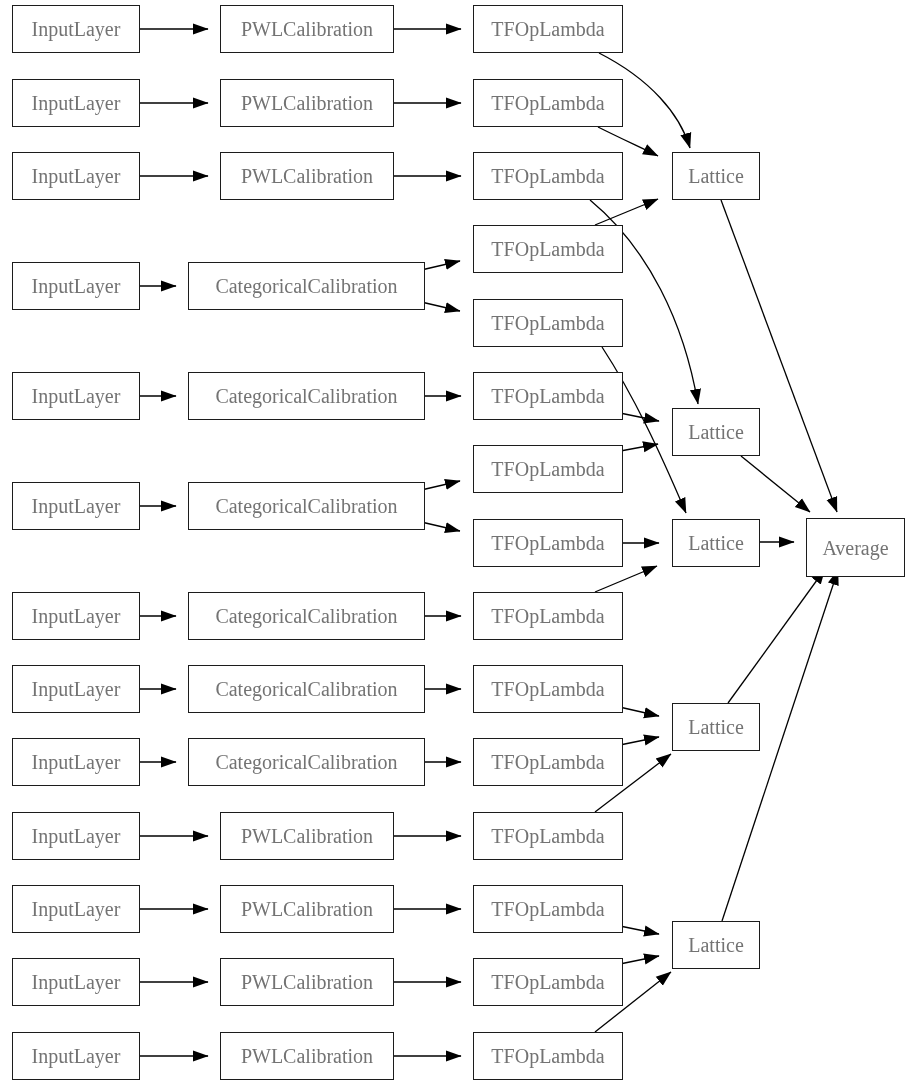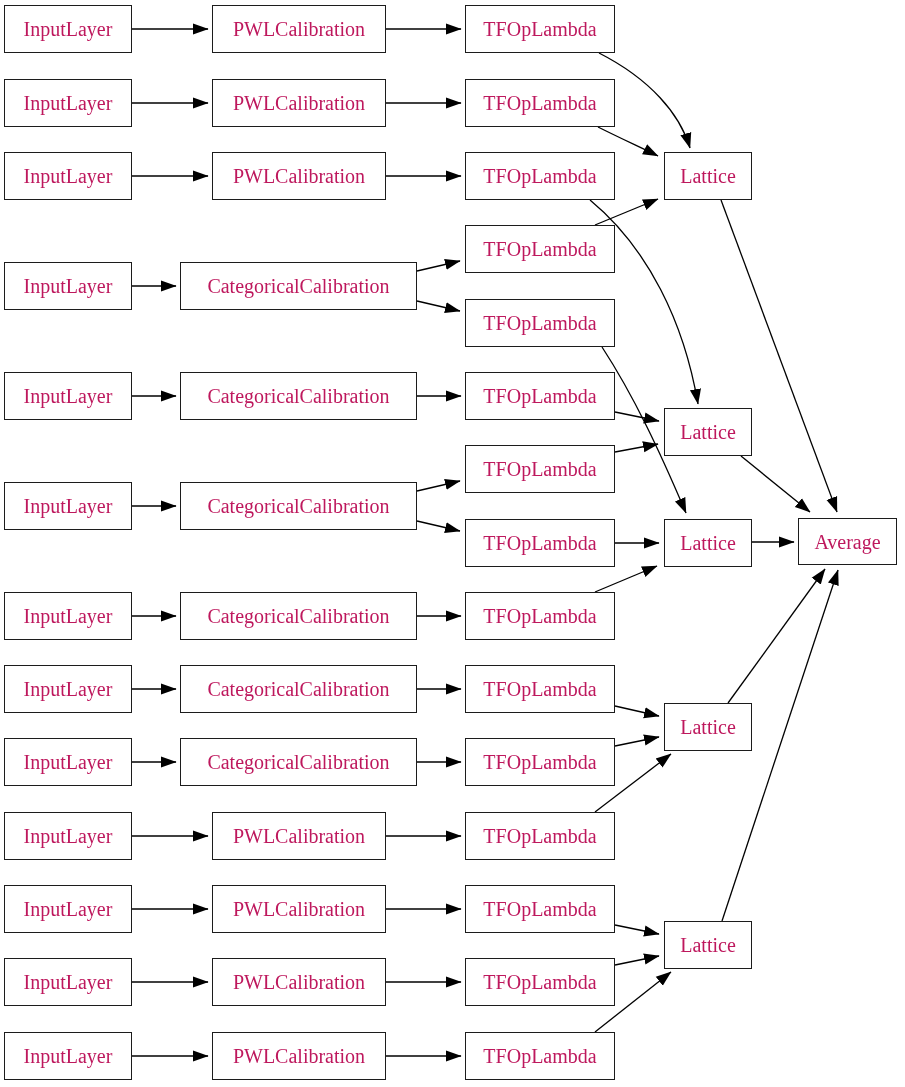--- a/index.html
+++ b/index.html
@@ -1,21 +1,21 @@
 <!DOCTYPE html>
 <html><head>
 <meta charset="utf-8">
 <style>
   html,body{margin:0;padding:0;background:#ffffff;}
   .canvas{position:relative;width:905px;height:1087px;background:#ffffff;
           font-family:"Liberation Serif",serif;overflow:hidden;}
   .edges{position:absolute;left:0;top:0;width:905px;height:1087px;}
   .node{position:absolute;box-sizing:border-box;border:1.4px solid #1c1c1c;background:#ffffff;
         display:flex;align-items:center;justify-content:center;
-        font-size:20px;color:#be185d;white-space:nowrap;line-height:1;}
+        font-size:20px;color:#737373;white-space:nowrap;line-height:1;margin-left:8px;}
 </style>
 </head>
 <body>
 
 <div class="canvas">
 
   <svg class="edges" viewBox="0 0 905 1087" xmlns="http://www.w3.org/2000/svg">
     <defs>
       <marker id="arrow" viewBox="0 0 10 10" refX="9.6" refY="5" markerWidth="12" markerHeight="12" orient="auto-start-reverse">
         <path d="M0,1.4 L10,5 L0,8.6 z" fill="#000"></path>
@@ -120,15 +120,15 @@
   <div class="node" style="left:465px;top:885px;width:150px;height:48px">TFOpLambda</div>
   <div class="node" style="left:465px;top:958px;width:150px;height:48px">TFOpLambda</div>
   <div class="node" style="left:465px;top:1032px;width:150px;height:48px">TFOpLambda</div>
 
   <div class="node" style="left:664px;top:152px;width:88px;height:48px">Lattice</div>
   <div class="node" style="left:664px;top:408px;width:88px;height:48px">Lattice</div>
   <div class="node" style="left:664px;top:519px;width:88px;height:48px">Lattice</div>
   <div class="node" style="left:664px;top:703px;width:88px;height:48px">Lattice</div>
   <div class="node" style="left:664px;top:921px;width:88px;height:48px">Lattice</div>
 
-  <div class="node" style="left:798px;top:518px;width:99px;height:47px">Average</div>
+  <div class="node" style="left:798px;top:518px;width:99px;height:59px">Average</div>
 
 </div>
 
 </body></html>

